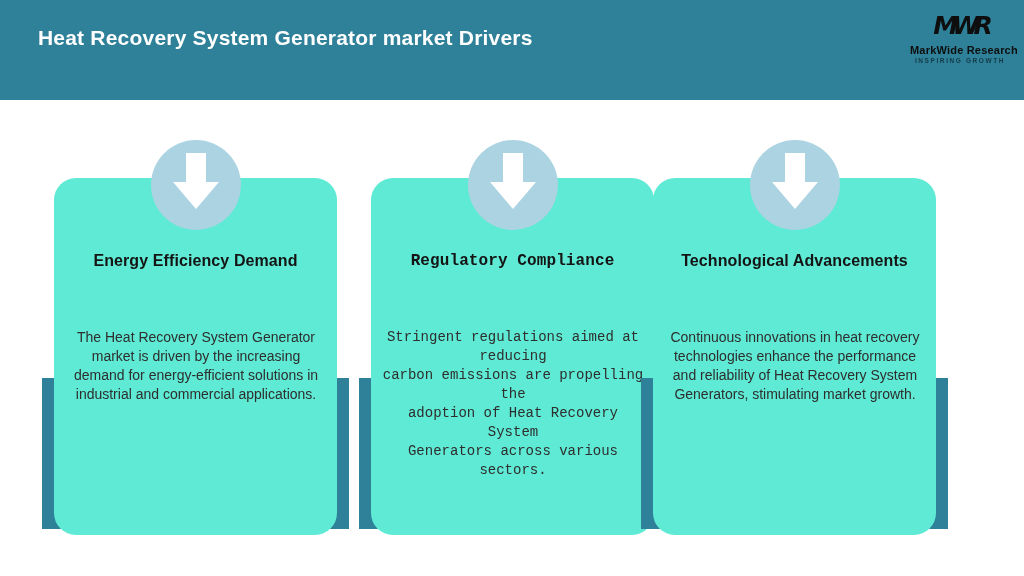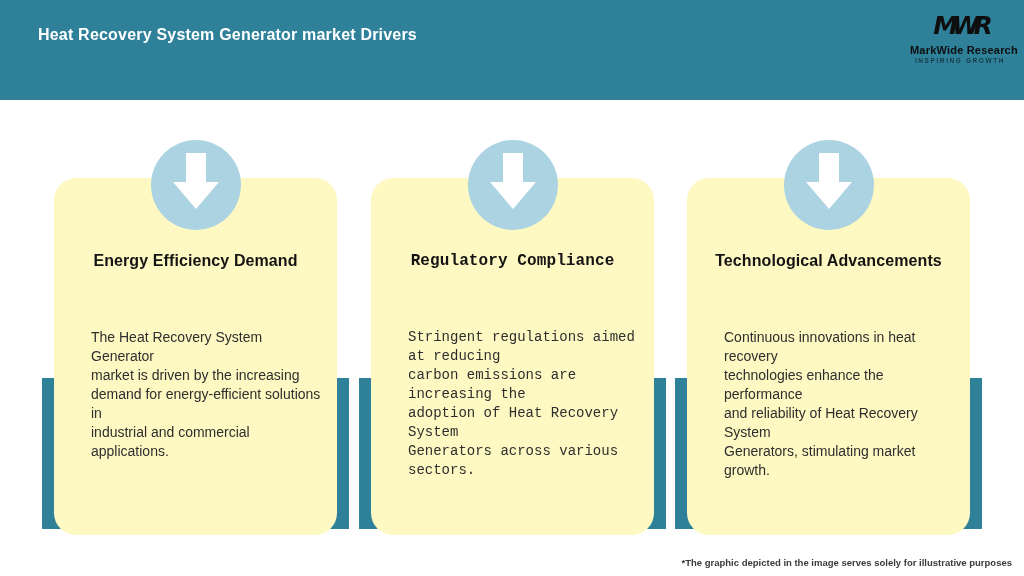--- a/index.html
+++ b/index.html
@@ -11,21 +11,21 @@
     font-family:"Liberation Sans","DejaVu Sans",sans-serif;
   }
 
   
   .header{
     position:absolute;left:0;top:0;right:0;height:100px;
     background:#2e8199;
   }
   .page-title{
     position:absolute;left:38px;top:26px;
-    color:#ffffff;font-size:16px;font-weight:bold;
+    color:#ffffff;font-size:21px;font-weight:bold;
     letter-spacing:0.2px;
     font-family:"Liberation Sans","DejaVu Sans",sans-serif;
   }
   .logo{
     position:absolute;right:14px;top:8px;width:100px;
     text-align:center;color:#0e0e0e;
   }
   .logo-monogram{
     font-family:"DejaVu Sans",sans-serif;
     font-size:25px;line-height:36px;font-weight:900;font-style:italic;
@@ -37,45 +37,45 @@
   }
   .logo-tagline{
     font-size:6.5px;font-weight:bold;letter-spacing:1.6px;color:#143a46;
     margin-top:1px;white-space:nowrap;
   }
 
   
   .card-group{position:absolute;top:178px;width:283px;height:373px;}
   .card-group.g1{left:54px;}
   .card-group.g2{left:371px;font-family:Liberation Mono, monospace;}
-  .card-group.g3{left:687px;text-decoration:underline;}
+  .card-group.g3{left:653px;text-decoration:underline;}
 
   .backing{
     position:absolute;left:-12px;top:200px;width:307px;height:151px;
     background:#2e8199;
   }
   .card{
     position:absolute;left:0;top:0;width:283px;height:357px;
-    background:#fef9c3;border-radius:22px;
+    background:#5eead4;border-radius:22px;
   }
   .icon-circle{
     position:absolute;left:50%;top:-38px;transform:translateX(-50%);
     width:90px;height:90px;border-radius:50%;
     background:#abd3e2;
   }
   .icon-circle svg{position:absolute;left:50%;top:13px;transform:translateX(-50%);}
   .card-title{
     position:absolute;left:0;right:0;top:74px;
     text-align:center;font-size:16px;font-weight:bold;color:#141414;
     letter-spacing:0.1px;
   }
   .card-body{
     position:absolute;left:11px;right:10px;top:150px;
     font-size:14px;line-height:19px;color:#2e2e2e;
-    white-space:pre-line;text-align:left;margin-left:26px;
+    white-space:pre-line;text-align:center;
   }
 
   
   .source-line{
     position:absolute;left:393px;top:552px;
     font-size:13.5px;font-weight:bold;color:#565a5c;
   }
   .disclaimer-line{
     position:absolute;right:12px;top:557px;
     font-size:9.5px;font-weight:bold;color:#3a3a3a;
@@ -110,21 +110,21 @@
         <polygon points="1,29 47,29 24,56" fill="#ffffff"></polygon>
       </svg>
     </div>
   </div>
 
   <div class="card-group g2">
     <div class="backing"></div>
     <div class="card">
       <div class="card-title">Regulatory Compliance</div>
       <div class="card-body">Stringent regulations aimed at reducing
-carbon emissions are increasing the
+carbon emissions are propelling the
 adoption of Heat Recovery System
 Generators across various sectors.</div>
     </div>
     <div class="icon-circle">
       <svg width="48" height="60" viewBox="0 0 48 60" aria-hidden="true">
         <rect x="14" y="0" width="20" height="31" fill="#ffffff"></rect>
         <polygon points="1,29 47,29 24,56" fill="#ffffff"></polygon>
       </svg>
     </div>
   </div>
@@ -139,15 +139,14 @@
 Generators, stimulating market growth.</div>
     </div>
     <div class="icon-circle">
       <svg width="48" height="60" viewBox="0 0 48 60" aria-hidden="true">
         <rect x="14" y="0" width="20" height="31" fill="#ffffff"></rect>
         <polygon points="1,29 47,29 24,56" fill="#ffffff"></polygon>
       </svg>
     </div>
   </div>
 
-  <div class="disclaimer-line">*The graphic depicted in the image serves solely for illustrative purposes</div>
 
 </div>
 
 </body></html>

